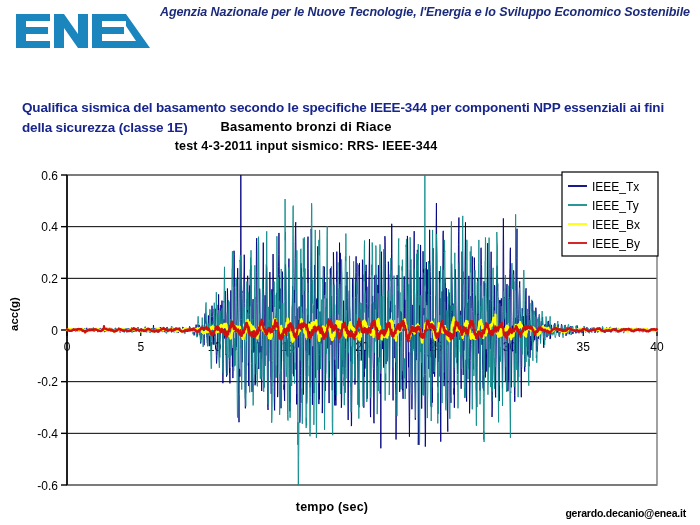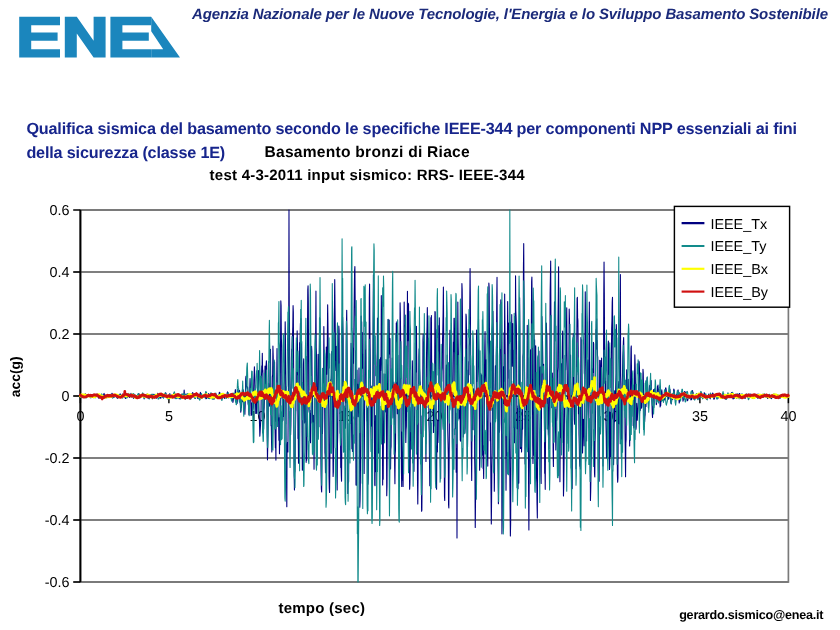--- a/index.html
+++ b/index.html
@@ -111,21 +111,21 @@
     font-weight: bold;
     color: #000000;
     transform: rotate(-90deg);
   }
   
   #x-axis-title {
     position: absolute;
     left: 232px;
     top: 388px;
     width: 200px;
-    text-align: left;
+    text-align: center;
     font-size: 12.5px;
     font-weight: bold;
     color: #000000;
     letter-spacing: 0.2px;
   }
 
   
   #footer-mail {
     position: absolute;
     right: 14px;
@@ -160,21 +160,21 @@
 
         <path d="M40,6 L50,6 L64,26 L64,6 L74,6 L74,40 L64,40 L50,20 L50,40 L40,40 Z"></path>
 
         <path d="M78,6 L112,6 L112,13 L88,13 L88,19 L110,19 L110,26 L88,26 L88,33 L112,33 L112,40 L78,40 Z"></path>
 
         <path d="M112,6 L136,40 L112,40 L112,33 L122,33 L112,18 Z"></path>
       </g>
     </svg>
   </div>
 
-  <div id="header-subtitle">Agenzia Nazionale per le Nuove Tecnologie, l'Energia e lo Sviluppo Basamento Sostenibile</div>
+  <div id="header-subtitle">Agenzia Nazionale per le Nuove Tecnologie, l'Energia e lo Sviluppo Economico Sostenibile</div>
 </div>
 
 <div id="doc-title">Qualifica sismica del basamento secondo le specifiche IEEE-344 per componenti NPP essenziali ai fini della sicurezza  (classe 1E)</div>
 
 <div id="chart-block">
 
   <div id="chart-title-1">Basamento bronzi di Riace</div>
   <div id="chart-title-2">test 4-3-2011        input sismico: RRS- IEEE-344</div>
 
   <div id="plot-wrap">
@@ -234,13 +234,13 @@
         <text x="592" y="116.5" class="legend-label">IEEE_Bx</text>
         <line x1="568" y1="131" x2="587" y2="131" stroke="#d01010" stroke-width="1.8"></line>
         <text x="592" y="135.5" class="legend-label">IEEE_By</text>
       </svg>
 
     <div id="y-axis-title">acc(g)</div>
     <div id="x-axis-title">tempo (sec)</div>
   </div>
 </div>
 
-<div id="footer-mail">gerardo.sismico@enea.it</div>
+<div id="footer-mail">gerardo.decanio@enea.it</div>
 
 </body></html>

